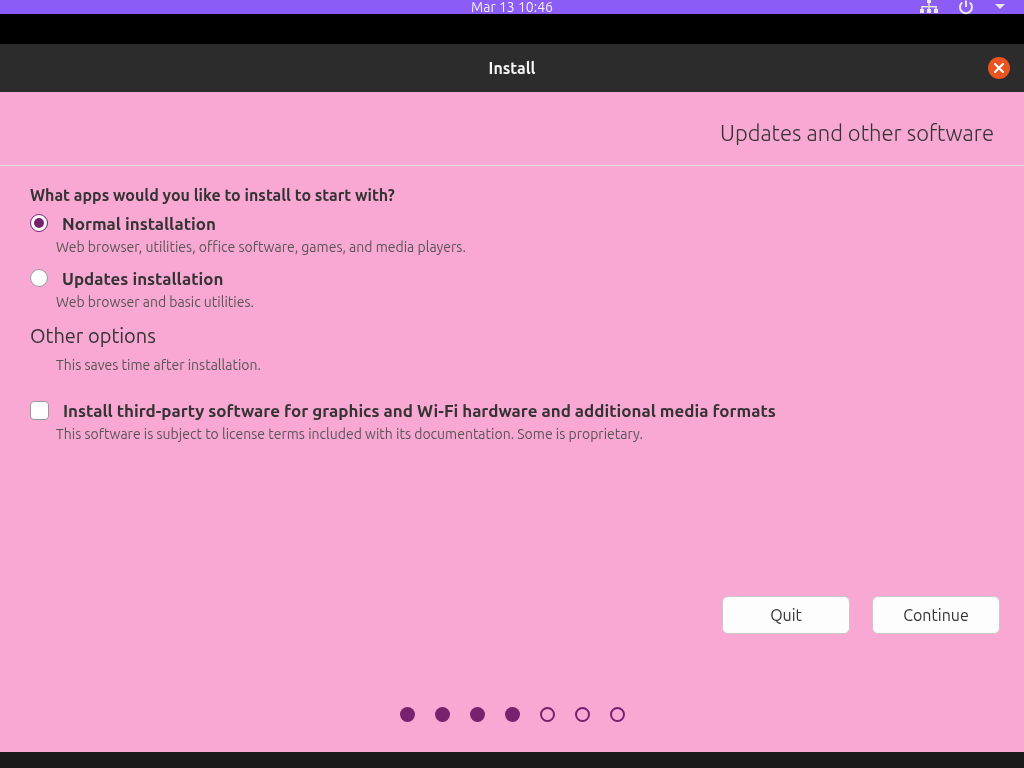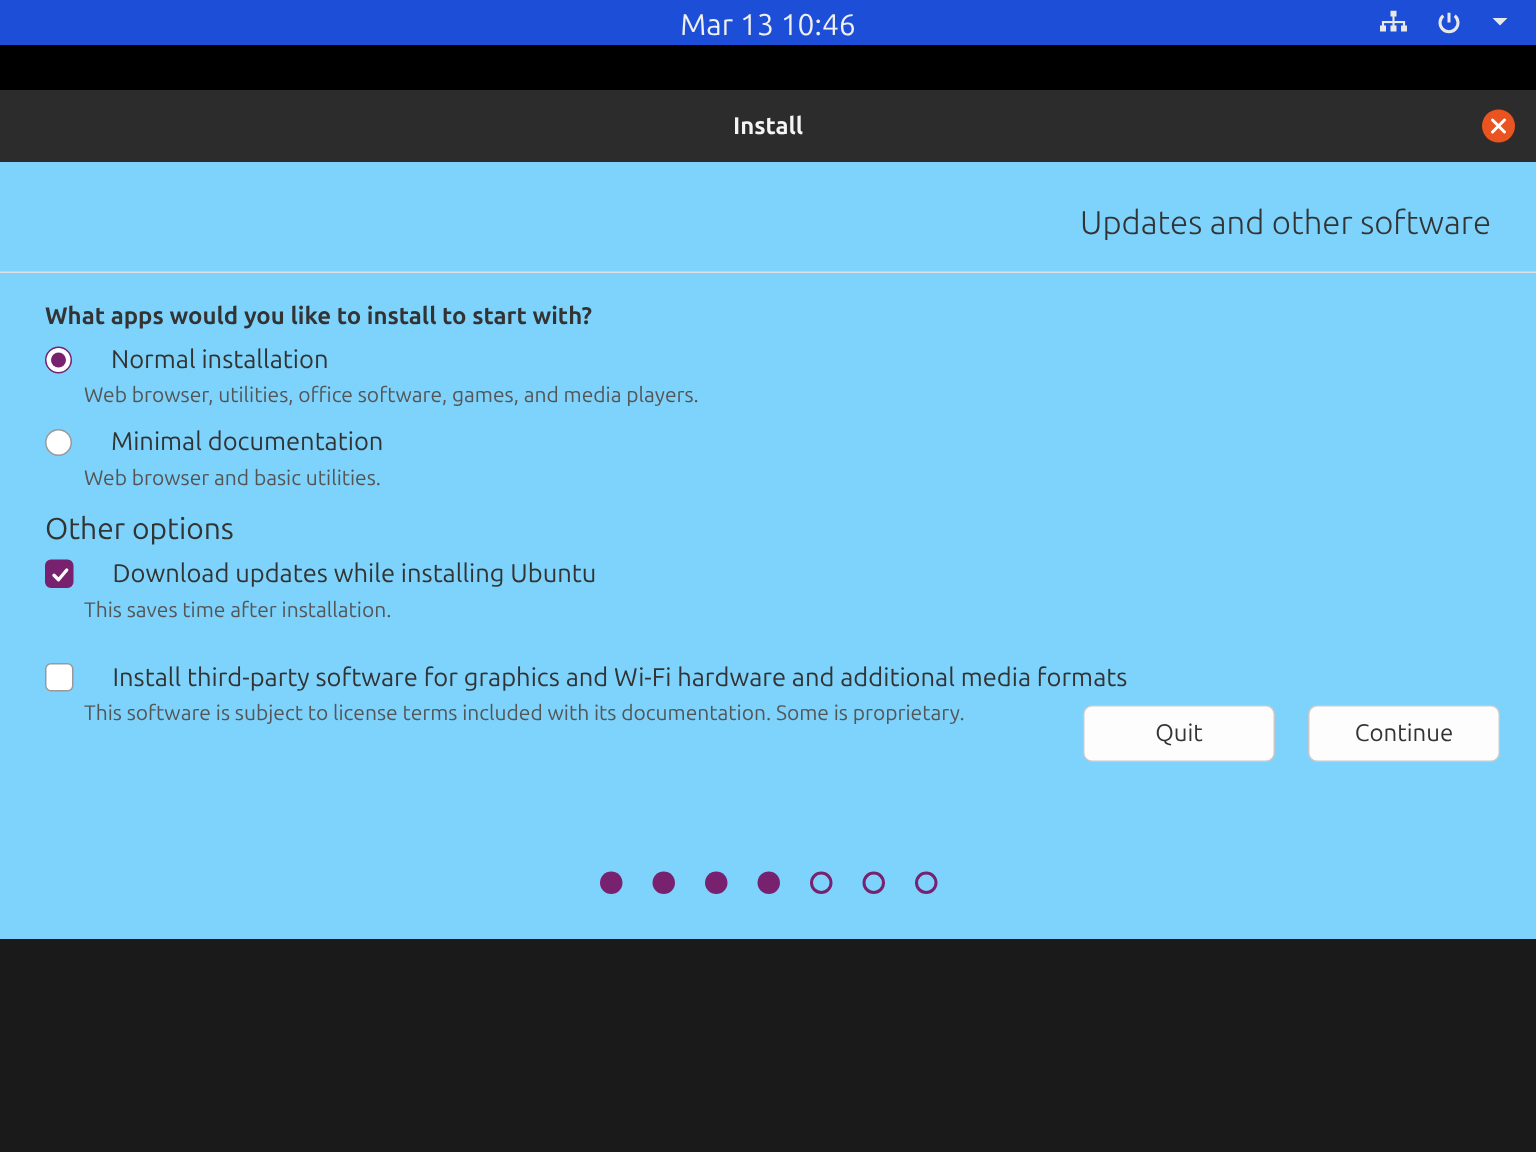--- a/index.html
+++ b/index.html
@@ -8,47 +8,47 @@
       box-sizing: border-box;
       font-family: Ubuntu, 'Segoe UI', Arial, sans-serif;
     }
     body {
       width: 1024px;
       height: 768px;
       background: #1a1a1a;
       overflow: hidden;
     }
     .topbar {
-      height: 30px;
-      background: #1d4ed8;
+      height: 14px;
+      background: #8b5cf6;
       display: flex;
       align-items: center;
       justify-content: center;
       position: relative;
       color: #f0f0f0;
-      font-size: 20px;
+      font-size: 14px;
     }
     .topbar-datetime {
       font-weight: 400;
     }
     .topbar-right {
       position: absolute;
       right: 18px;
       display: flex;
       align-items: center;
       gap: 20px;
     }
     .topbar-right svg { display: block; }
     .blackband {
       height: 30px;
       background: #000;
     }
     .window {
-      background: #7dd3fc;
-      height: 566px;
+      background: #f9a8d4;
+      height: 708px;
       position: relative;
     }
     .titlebar {
       height: 48px;
       background: #2c2c2c;
       display: flex;
       align-items: center;
       justify-content: center;
       position: relative;
       color: #f5f5f5;
@@ -82,23 +82,23 @@
       margin: 20px -30px 20px -30px;
     }
     .section-label {
       font-size: 16px;
       font-weight: 700;
       color: #333;
       margin-bottom: 10px;
     }
     .radio-row, .check-row {
       display: flex;
-      align-items: center;
-      gap: 26px;
+      gap: 14px;
       margin: 4px 0 2px 0;
+      font-weight: bold;
     }
     .radio-outer {
       width: 18px;
       height: 18px;
       border-radius: 50%;
       border: 1.6px solid #999;
       display: flex;
       align-items: center;
       justify-content: center;
       cursor: pointer;
@@ -242,34 +242,26 @@
     <div class="radio-row">
       <div class="radio-outer selected">
         <div class="radio-inner"></div>
       </div>
       <span class="option-label">Normal installation</span>
     </div>
     <div class="option-desc">Web browser, utilities, office software, games, and media players.</div>
 
     <div class="radio-row">
       <div class="radio-outer"></div>
-      <span class="option-label">Minimal documentation</span>
+      <span class="option-label">Updates installation</span>
     </div>
     <div class="option-desc">Web browser and basic utilities.</div>
 
     <div class="subsection">Other options</div>
 
-    <div class="check-row">
-      <div class="checkbox checked">
-        <svg width="14" height="14" viewBox="0 0 14 14">
-          <path d="M3 7.5 L6 10.5 L11.5 4" stroke="#fff" stroke-width="2.2" fill="none" stroke-linecap="round" stroke-linejoin="round"></path>
-        </svg>
-      </div>
-      <span class="option-label">Download updates while installing Ubuntu</span>
-    </div>
     <div class="option-desc">This saves time after installation.</div>
 
     <div class="check-row check-group2">
       <div class="checkbox"></div>
       <span class="option-label">Install third-party software for graphics and Wi-Fi hardware and additional media formats</span>
     </div>
     <div class="option-desc">This software is subject to license terms included with its documentation. Some is proprietary.</div>
   </div>
 
   <div class="footer-buttons">

